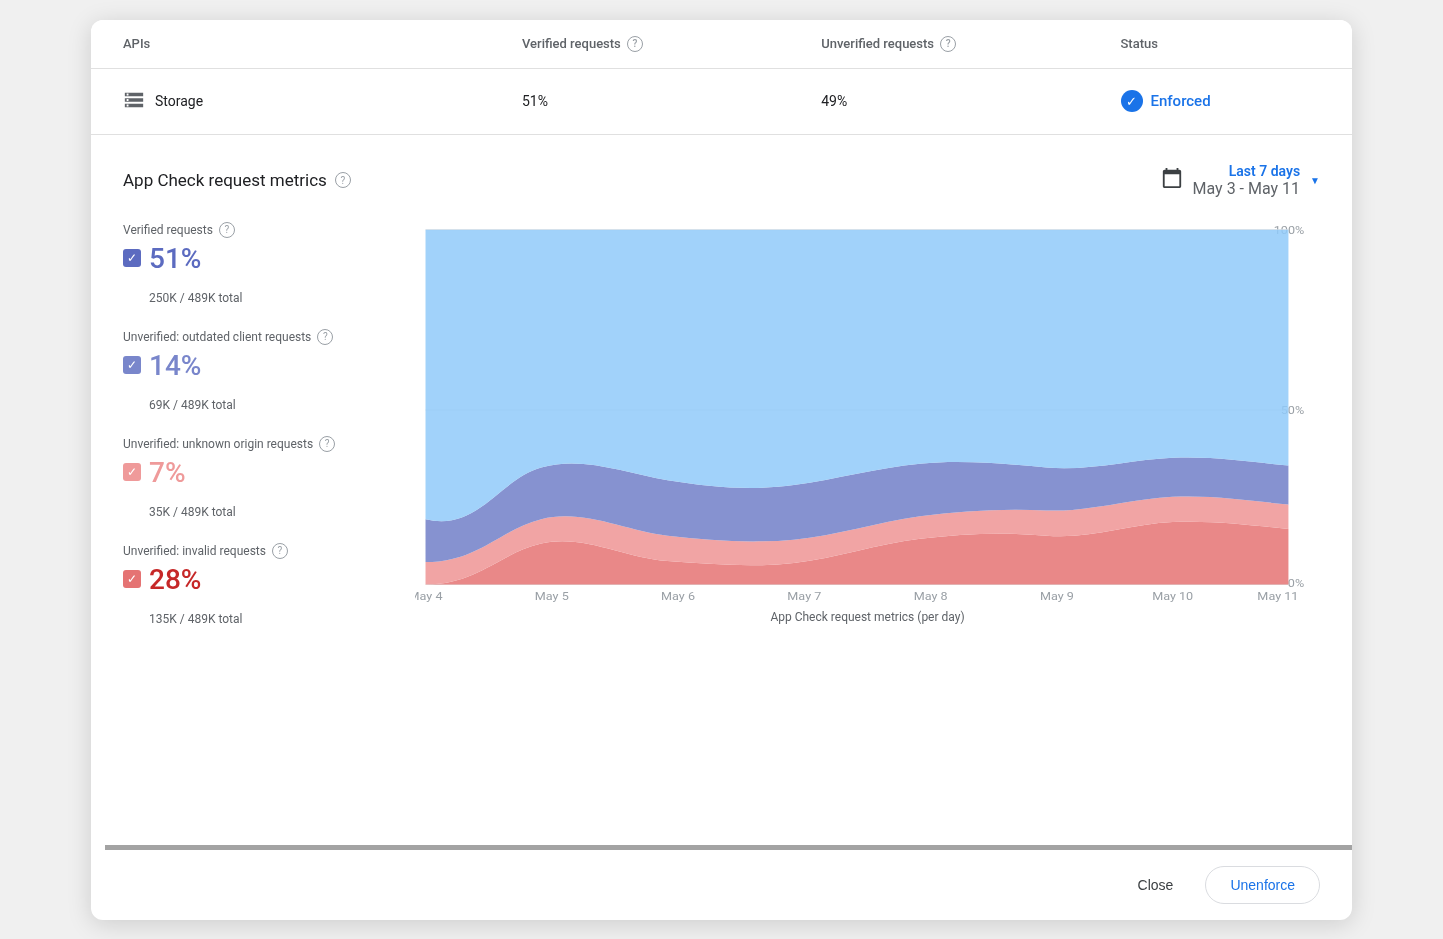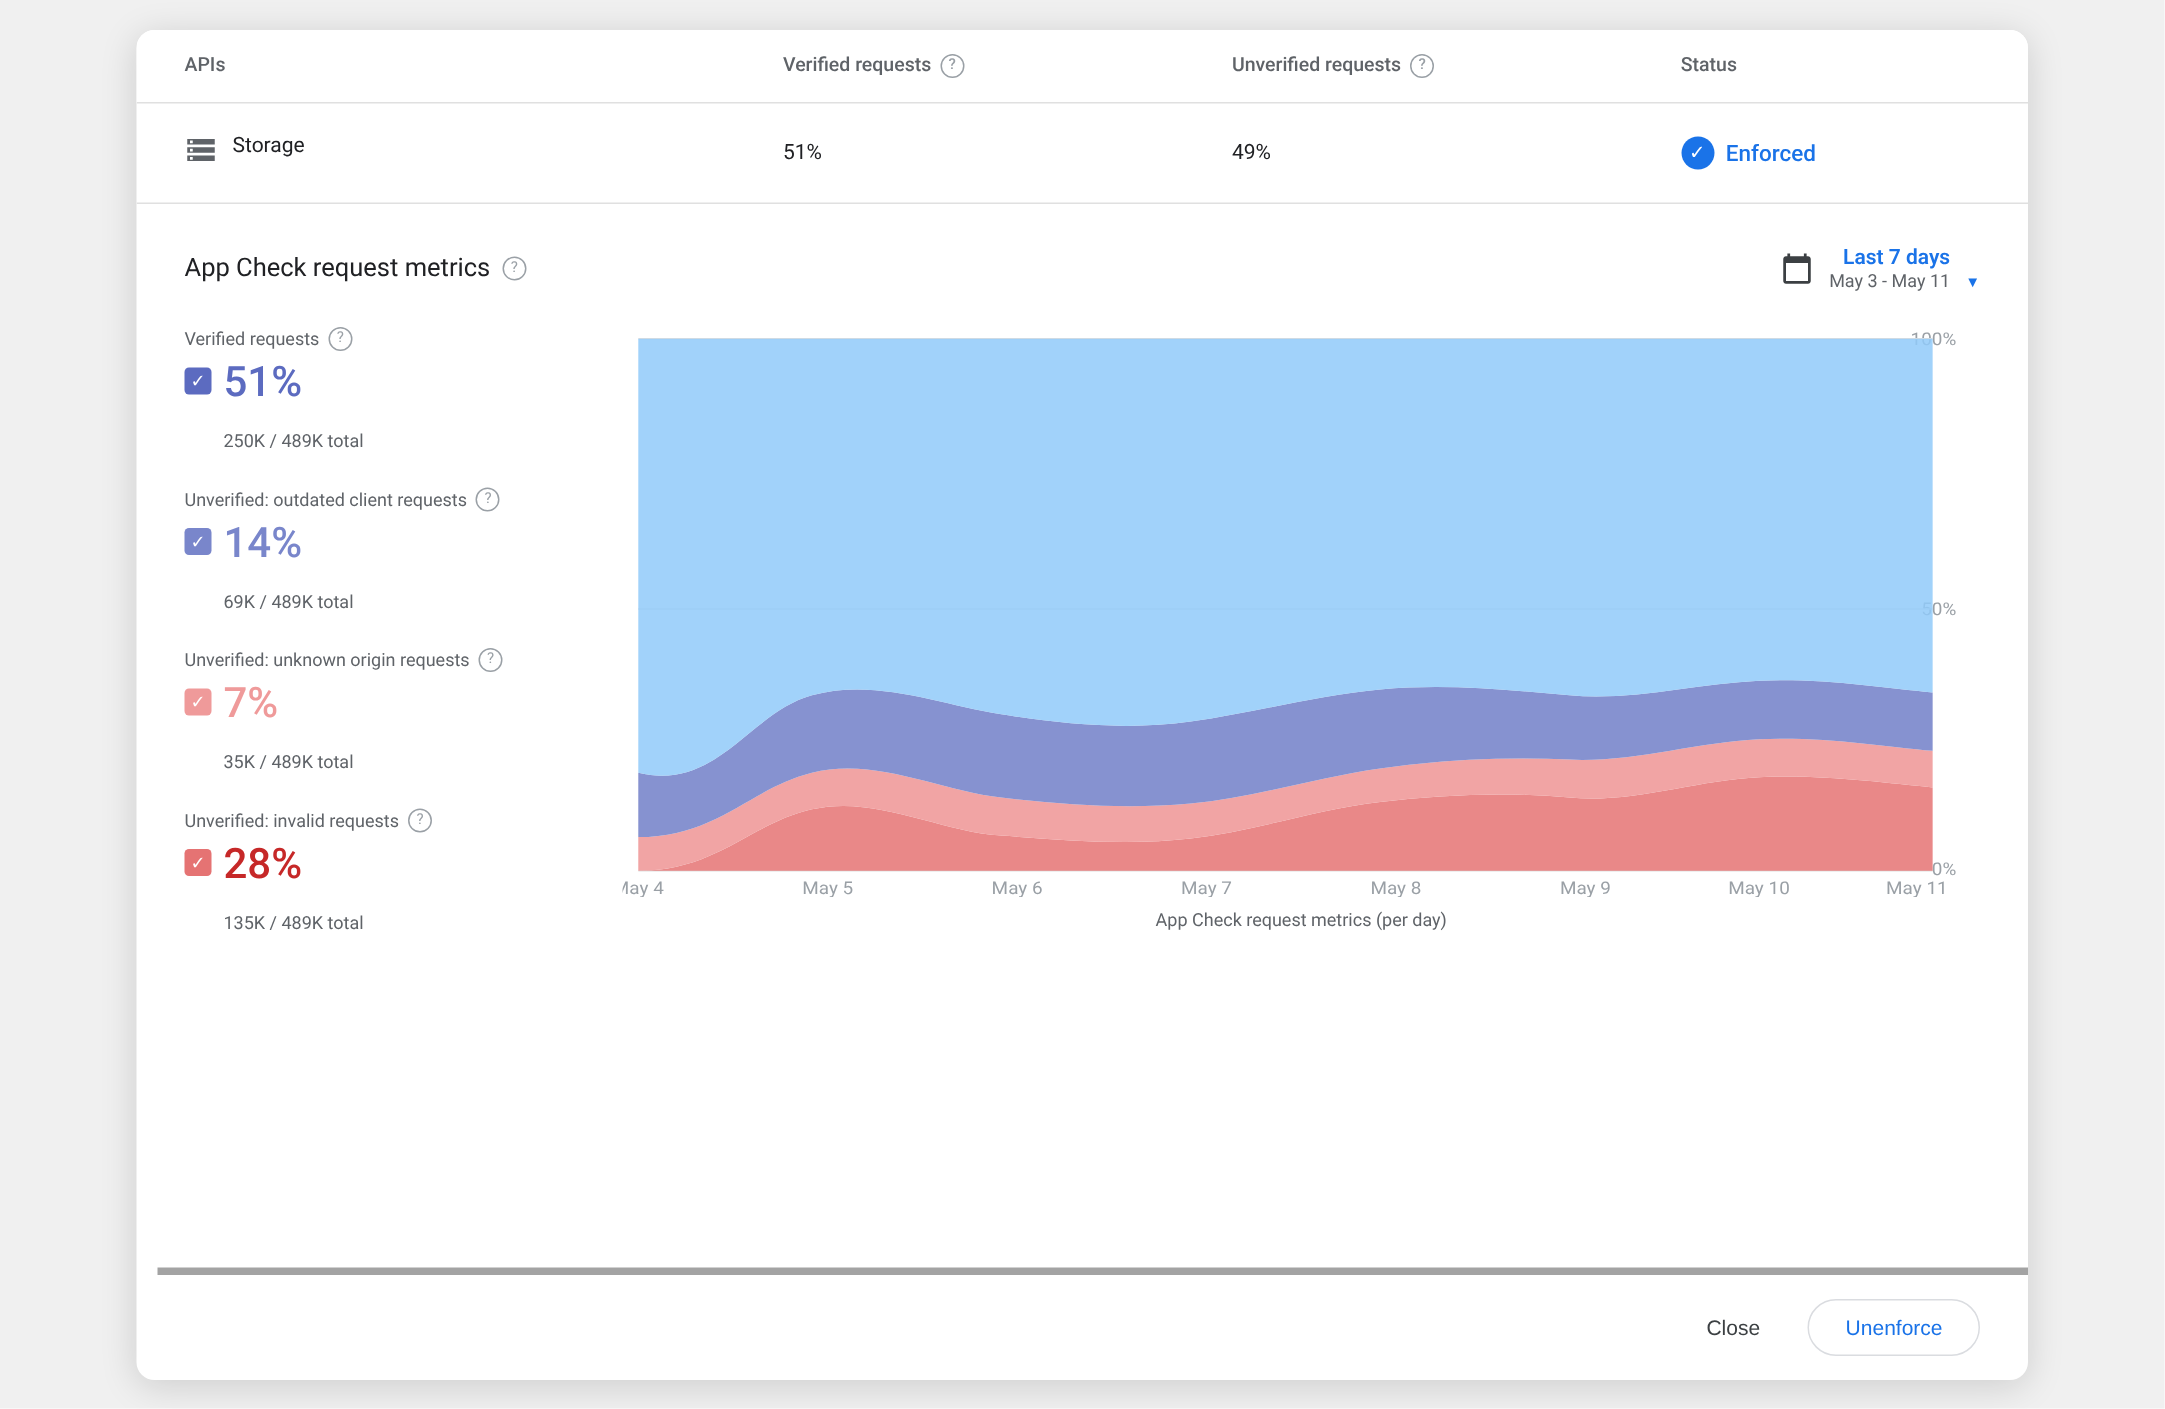--- a/index.html
+++ b/index.html
@@ -57,20 +57,21 @@
       display: grid;
       grid-template-columns: 2fr 1.5fr 1.5fr 1fr;
       padding: 20px 32px;
       border-bottom: 1px solid #e0e0e0;
       align-items: center;
     }
     .storage-cell {
       font-size: 14px;
       color: #202124;
       display: flex;
+      align-items: center;
       gap: 10px;
     }
     .storage-icon {
       color: #5f6368;
     }
     .storage-icon svg {
       width: 22px;
       height: 22px;
     }
     .percent-cell {
@@ -112,37 +113,37 @@
     .metrics-title {
       font-size: 17px;
       font-weight: 400;
       color: #202124;
       display: flex;
       align-items: center;
       gap: 8px;
     }
     .date-range {
       display: flex;
-      align-items: flex-end;
+      align-items: center;
       gap: 10px;
       cursor: pointer;
     }
     .calendar-icon {
       color: #3c4043;
     }
     .date-range-text {
       text-align: right;
     }
     .date-range-label {
       font-size: 14px;
       font-weight: 600;
       color: #1a73e8;
     }
     .date-range-sub {
-      font-size: 12px;
+      font-size: 16px;
       color: #5f6368;
     }
     .dropdown-arrow {
       color: #1a73e8;
       font-size: 10px;
     }
 
     
     .chart-area {
       display: flex;

